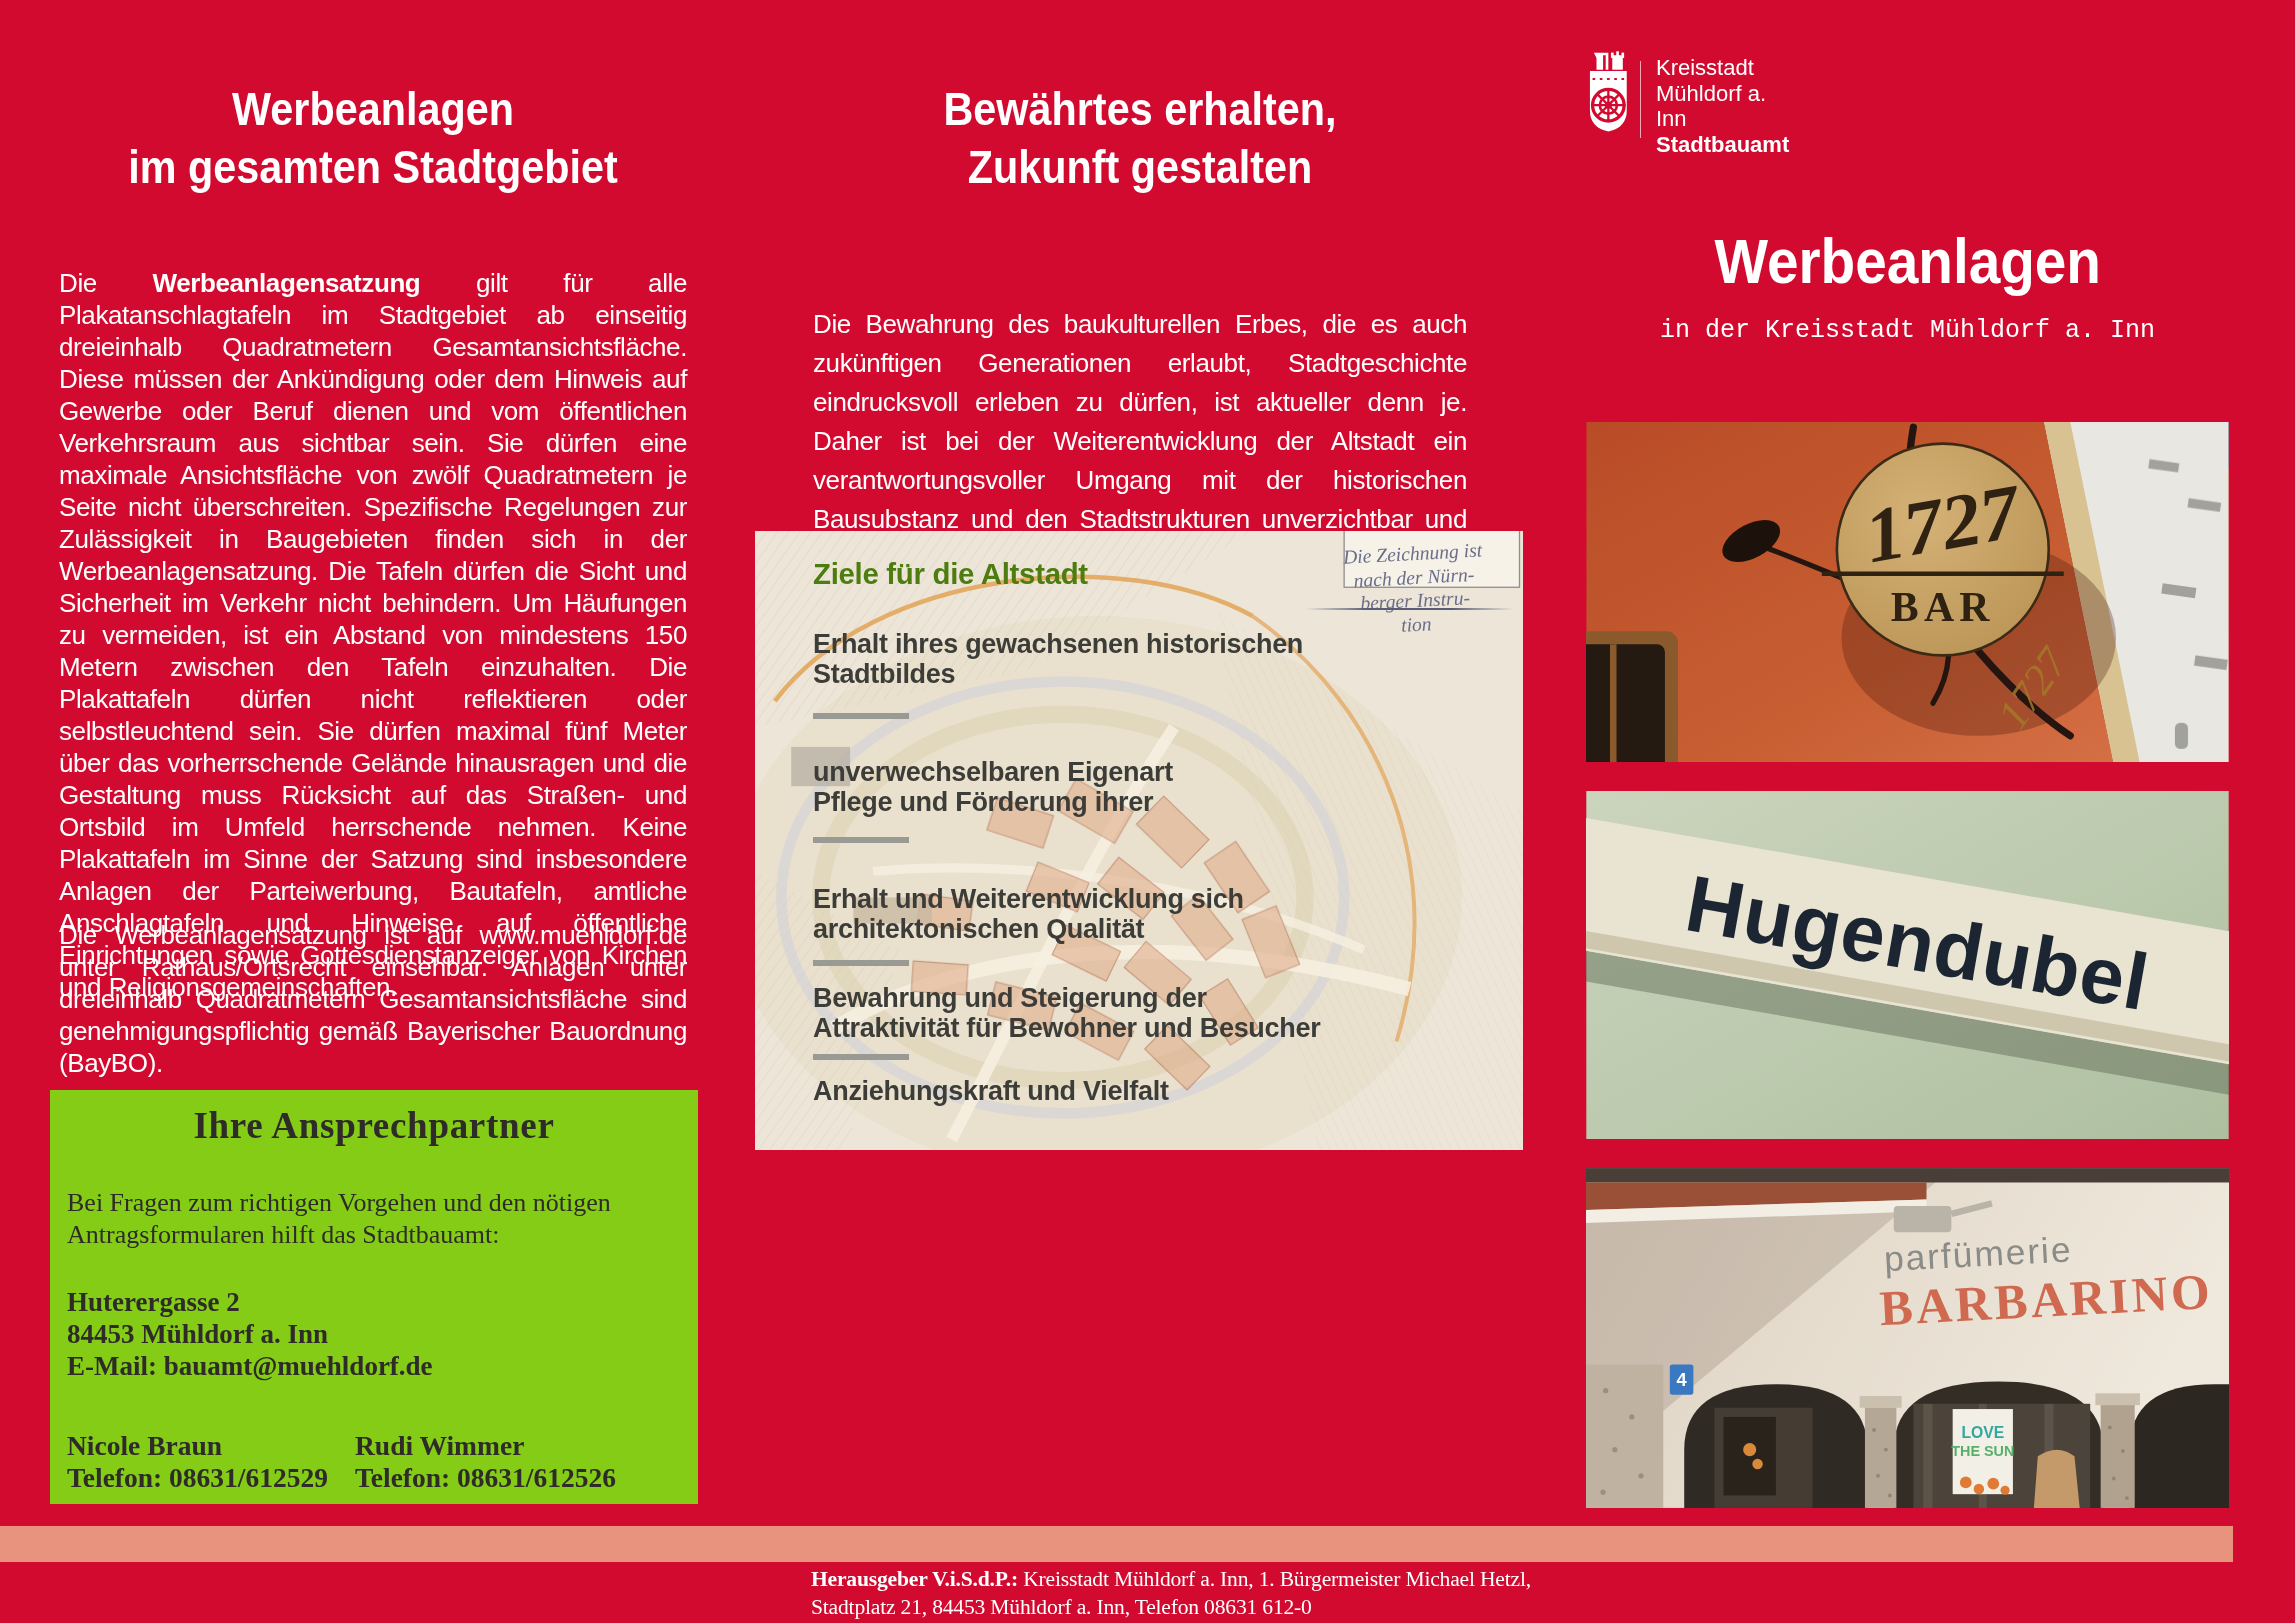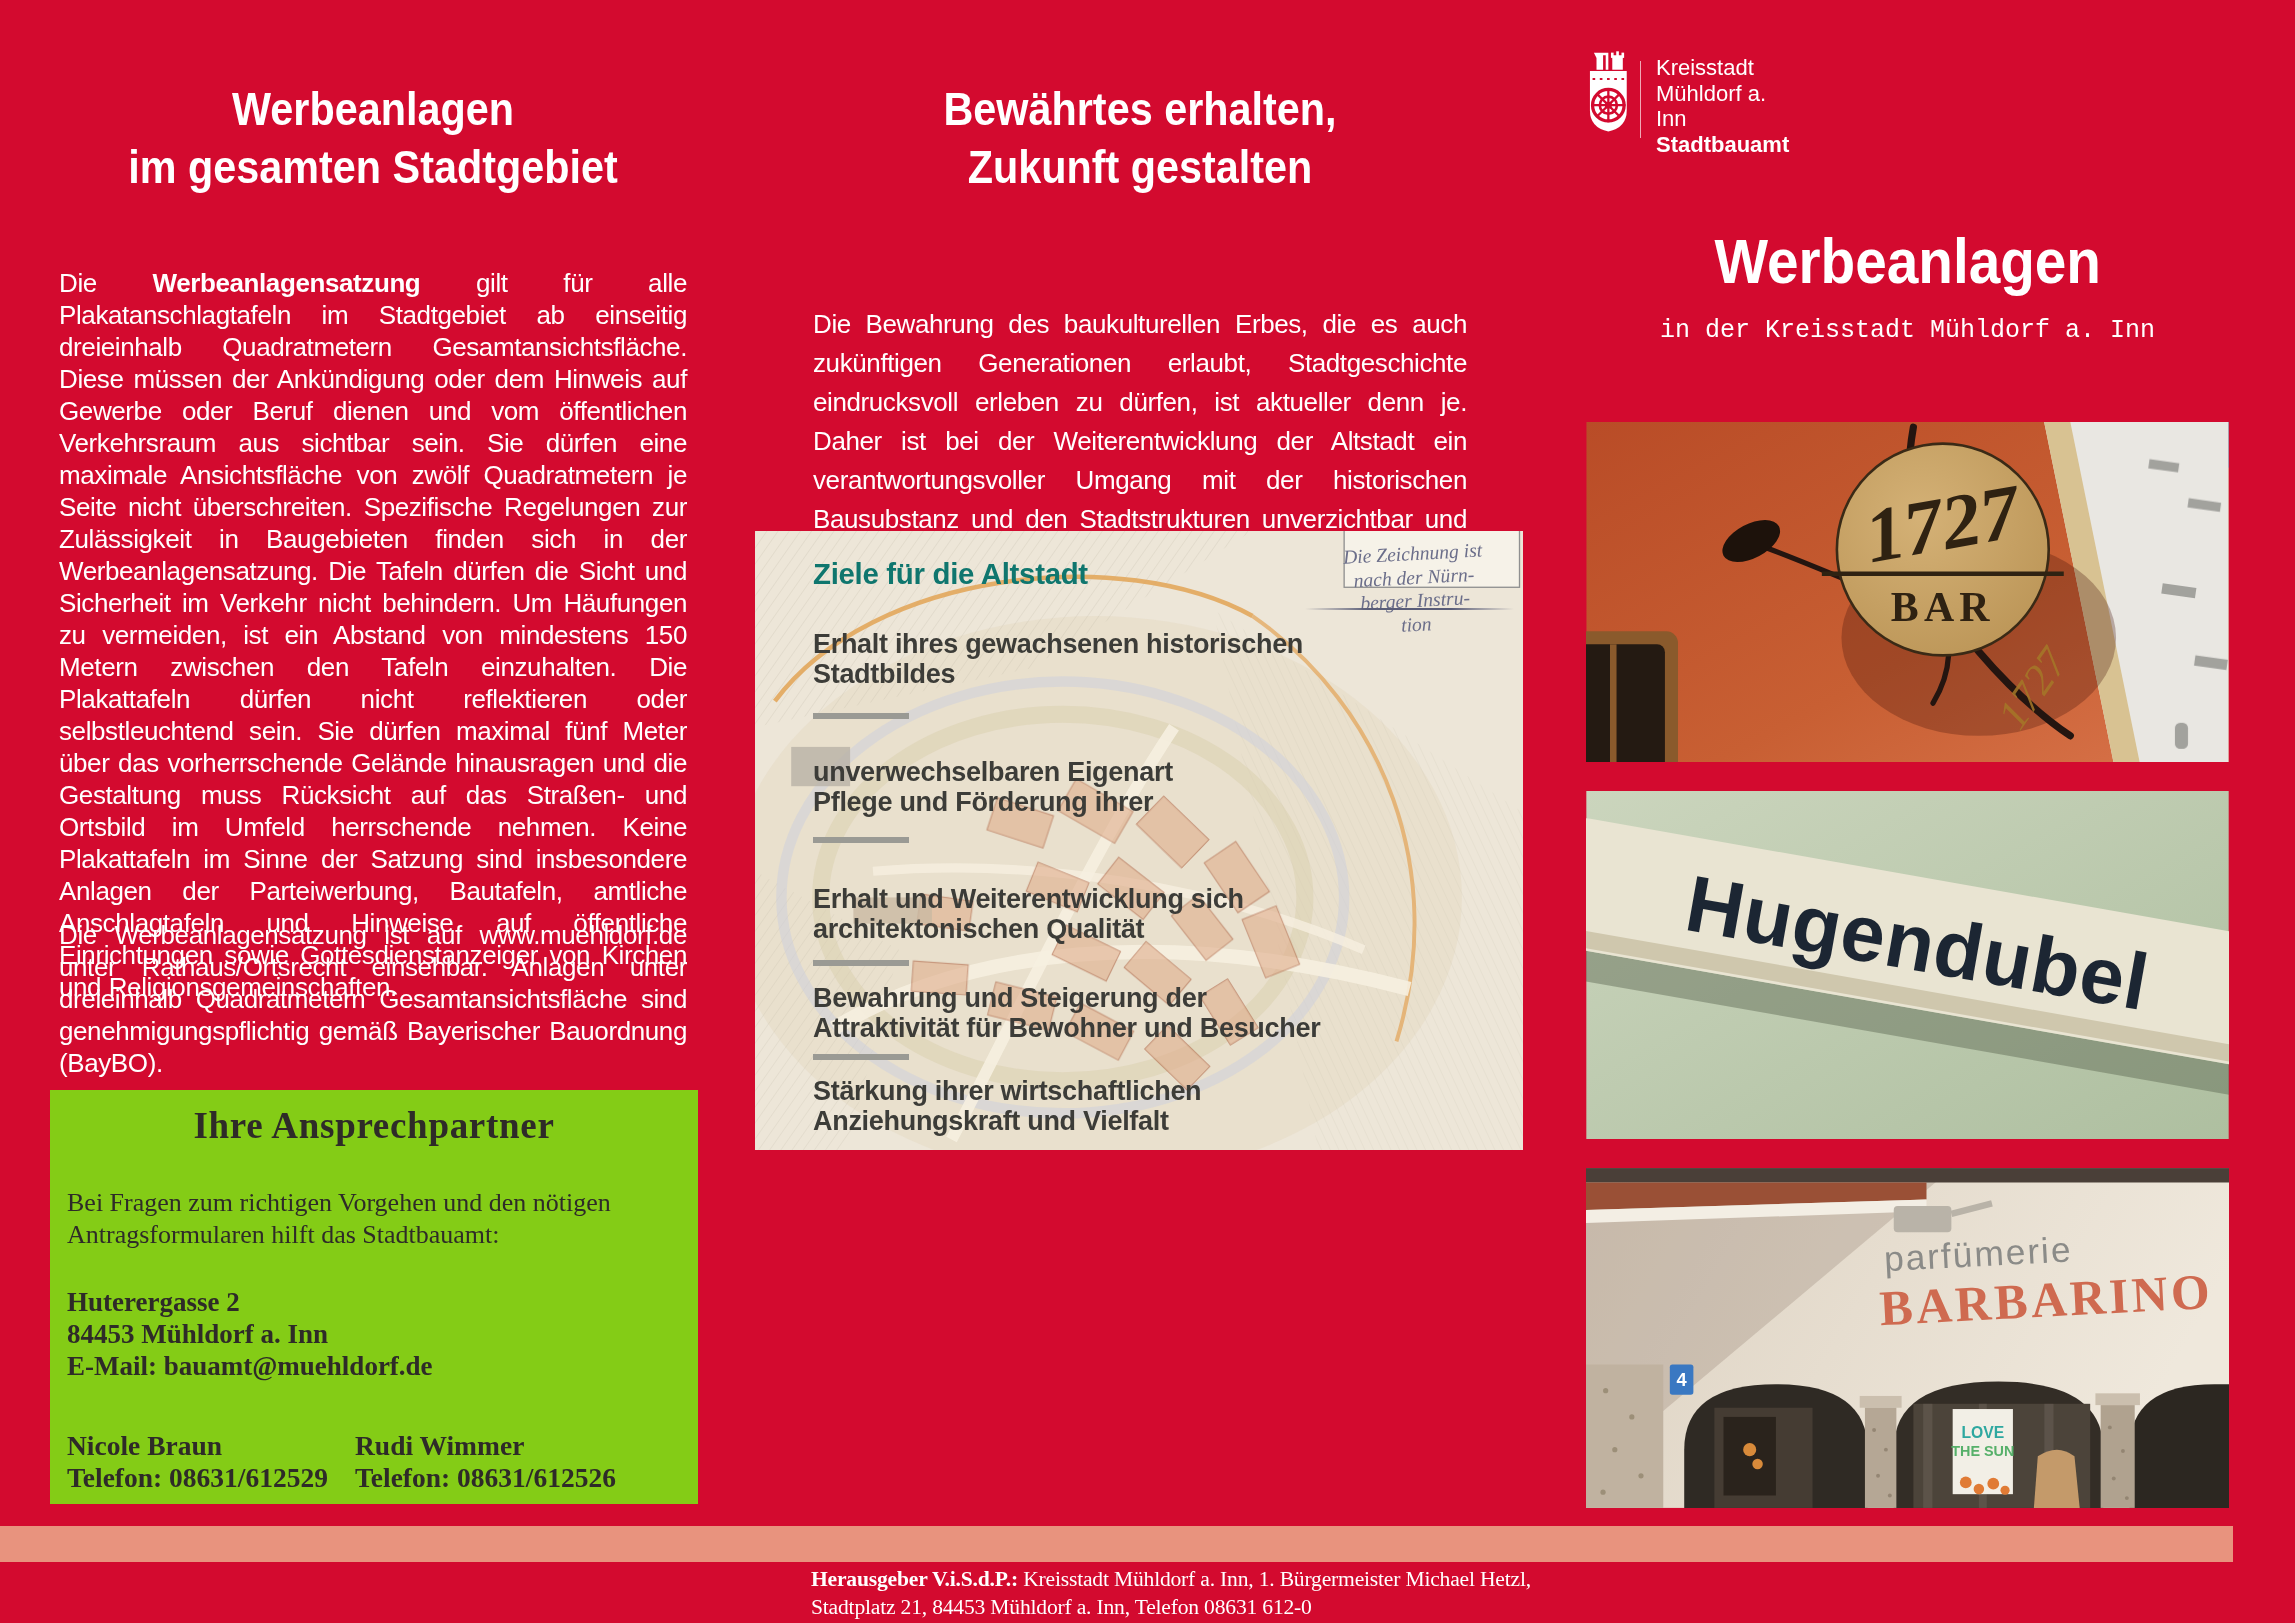--- a/index.html
+++ b/index.html
@@ -22,21 +22,21 @@
   .c-title{position:absolute;top:14.4px;left:0;width:100%;text-align:center;
            font-size:37px;font-weight:bold;letter-spacing:0.7px;}
   .c-intro{position:absolute;top:97px;left:17px;width:609px;font-size:26px;line-height:32px;}
   .c-addr{position:absolute;top:196px;left:17px;width:609px;font-size:27px;line-height:32px;font-weight:bold;}
   .c-people{position:absolute;top:340px;left:17px;width:615px;font-size:27.5px;line-height:32px;font-weight:bold;}
   .c-col1{position:absolute;left:0;top:0;width:281px;}
   .c-col2{position:absolute;left:288px;top:0;width:314px;}
   
   .map{position:absolute;left:755px;top:531px;width:768px;height:619px;background:#EDE6D8;overflow:hidden;}
   .map svg.bgmap{position:absolute;left:0;top:0;}
-  .map-title{position:absolute;left:58px;top:26px;font-size:29.4px;font-weight:bold;color:#0f766e;
+  .map-title{position:absolute;left:58px;top:26px;font-size:29.4px;font-weight:bold;color:#4d7c0f;
              letter-spacing:-0.3px;}
   .goal{position:absolute;left:58px;width:641px;font-size:27px;line-height:30px;font-weight:bold;
         color:#3c3c38;letter-spacing:-0.3px;}
   .g1{top:98px;} .g2{top:226px;} .g3{top:353px;} .g4{top:452px;} .g5{top:545px;}
   .gsep{position:absolute;left:58px;width:96px;height:5.9px;background:#9a9a94;}
   .s1{top:182px;} .s2{top:306px;} .s3{top:429px;} .s4{top:523px;}
   .mapnote{position:absolute;left:556px;top:10.5px;width:207px;text-align:center;
            font-family:"Liberation Serif",serif;font-style:italic;font-size:19.6px;line-height:23.6px;
            color:#6b6e8a;transform:rotate(-3deg);}
   .noteline{position:absolute;left:550px;top:77px;width:209px;height:2px;
@@ -165,21 +165,20 @@
       <div>Erhalt und Weiterentwicklung sich</div>
       <div>architektonischen Qualität</div>
     </div>
     <div class="gsep s3"></div>
     <div class="goal g4">
       <div>Bewahrung und Steigerung der</div>
       <div>Attraktivität für Bewohner und Besucher</div>
     </div>
     <div class="gsep s4"></div>
     <div class="goal g5">
-      <div>Stärkung ihrer wirtschaftlichen</div>
       <div>Anziehungskraft und Vielfalt</div>
     </div>
 
     <div class="mapnote">
       <div>Die Zeichnung ist</div>
       <div>nach der Nürn-</div>
       <div>berger Instru-</div>
       <div>tion</div>
     </div>
     <div class="noteline"></div>

